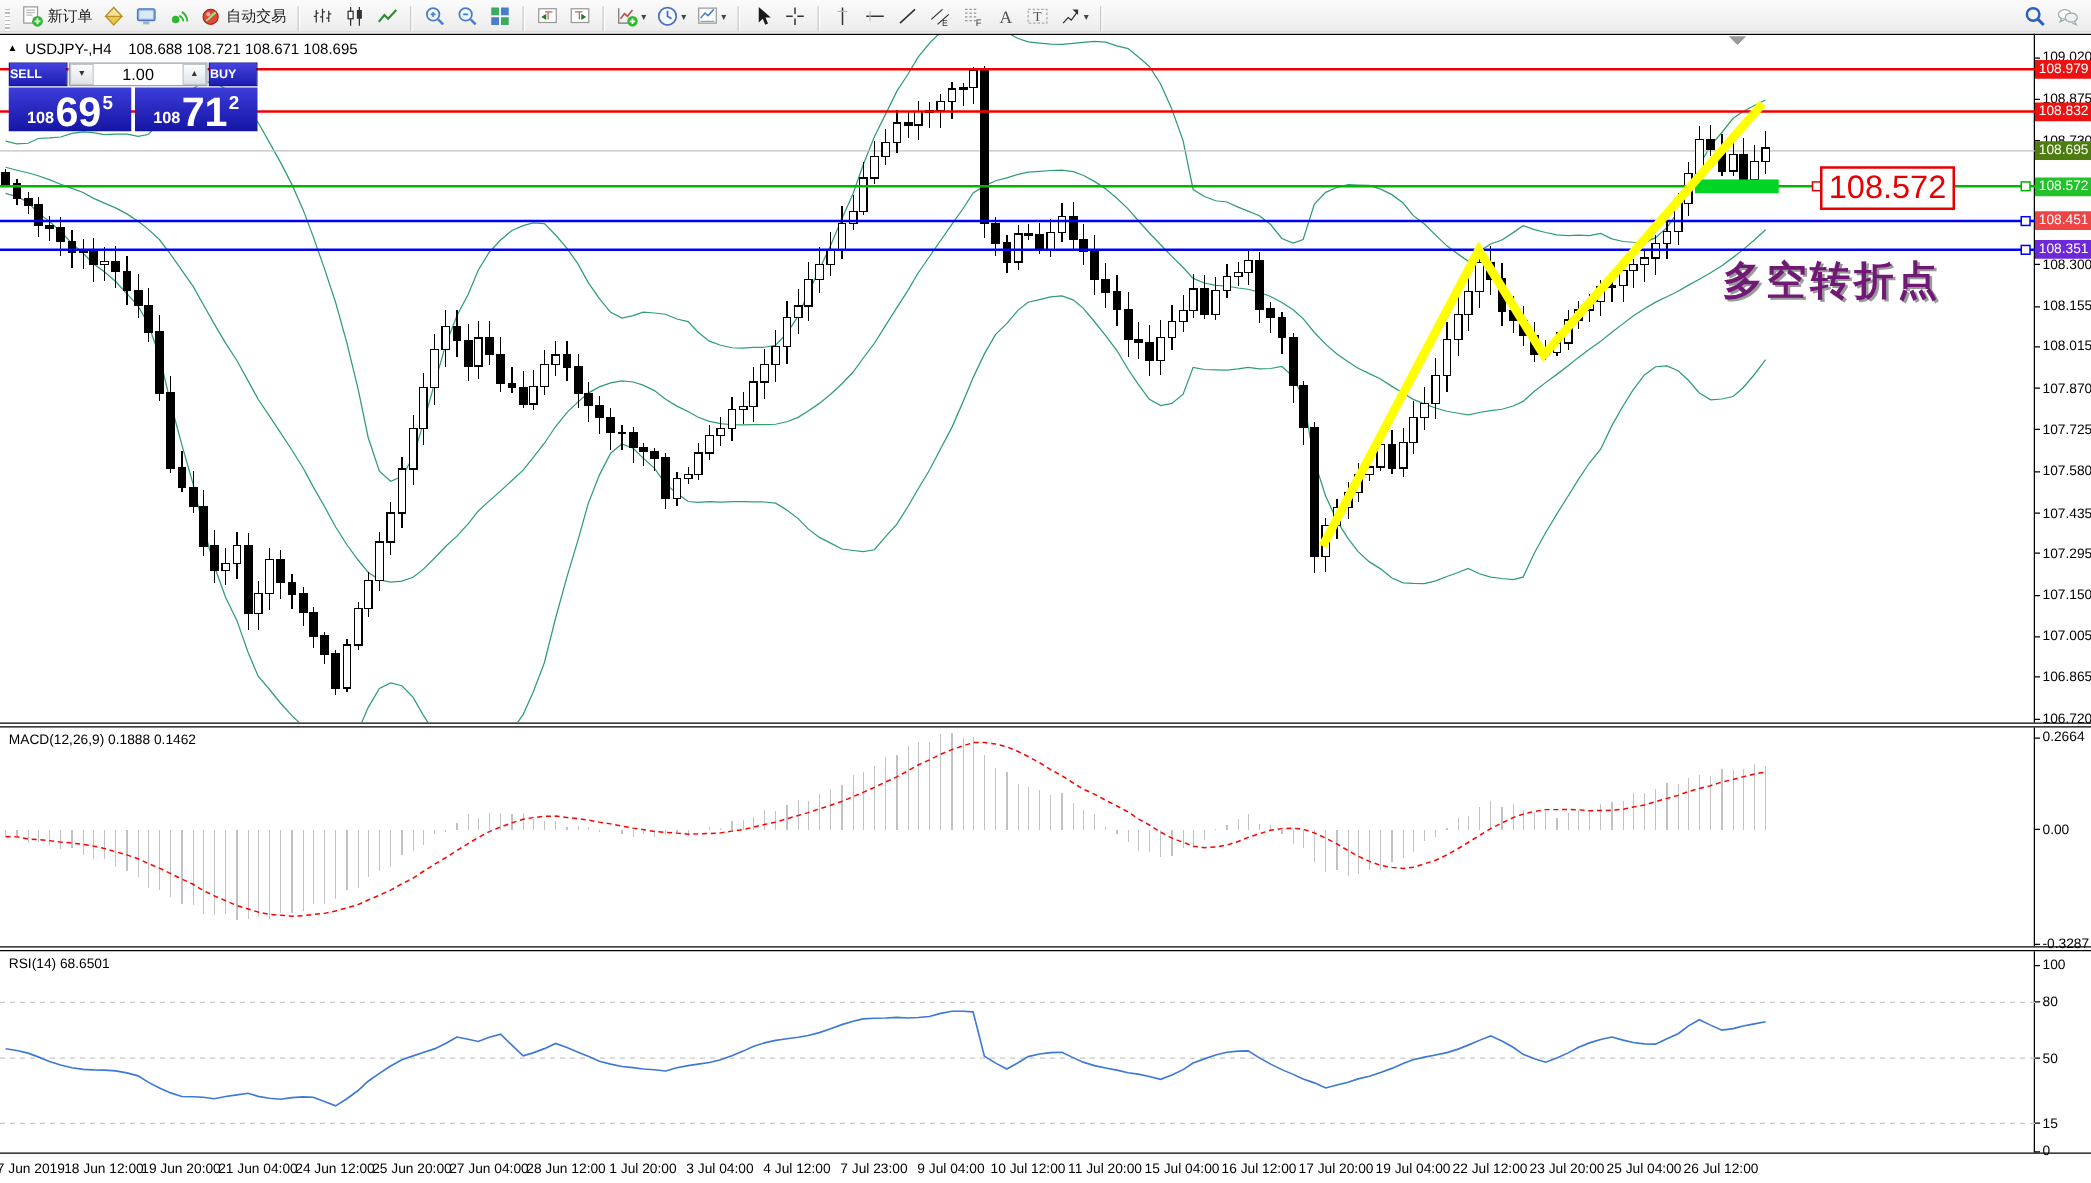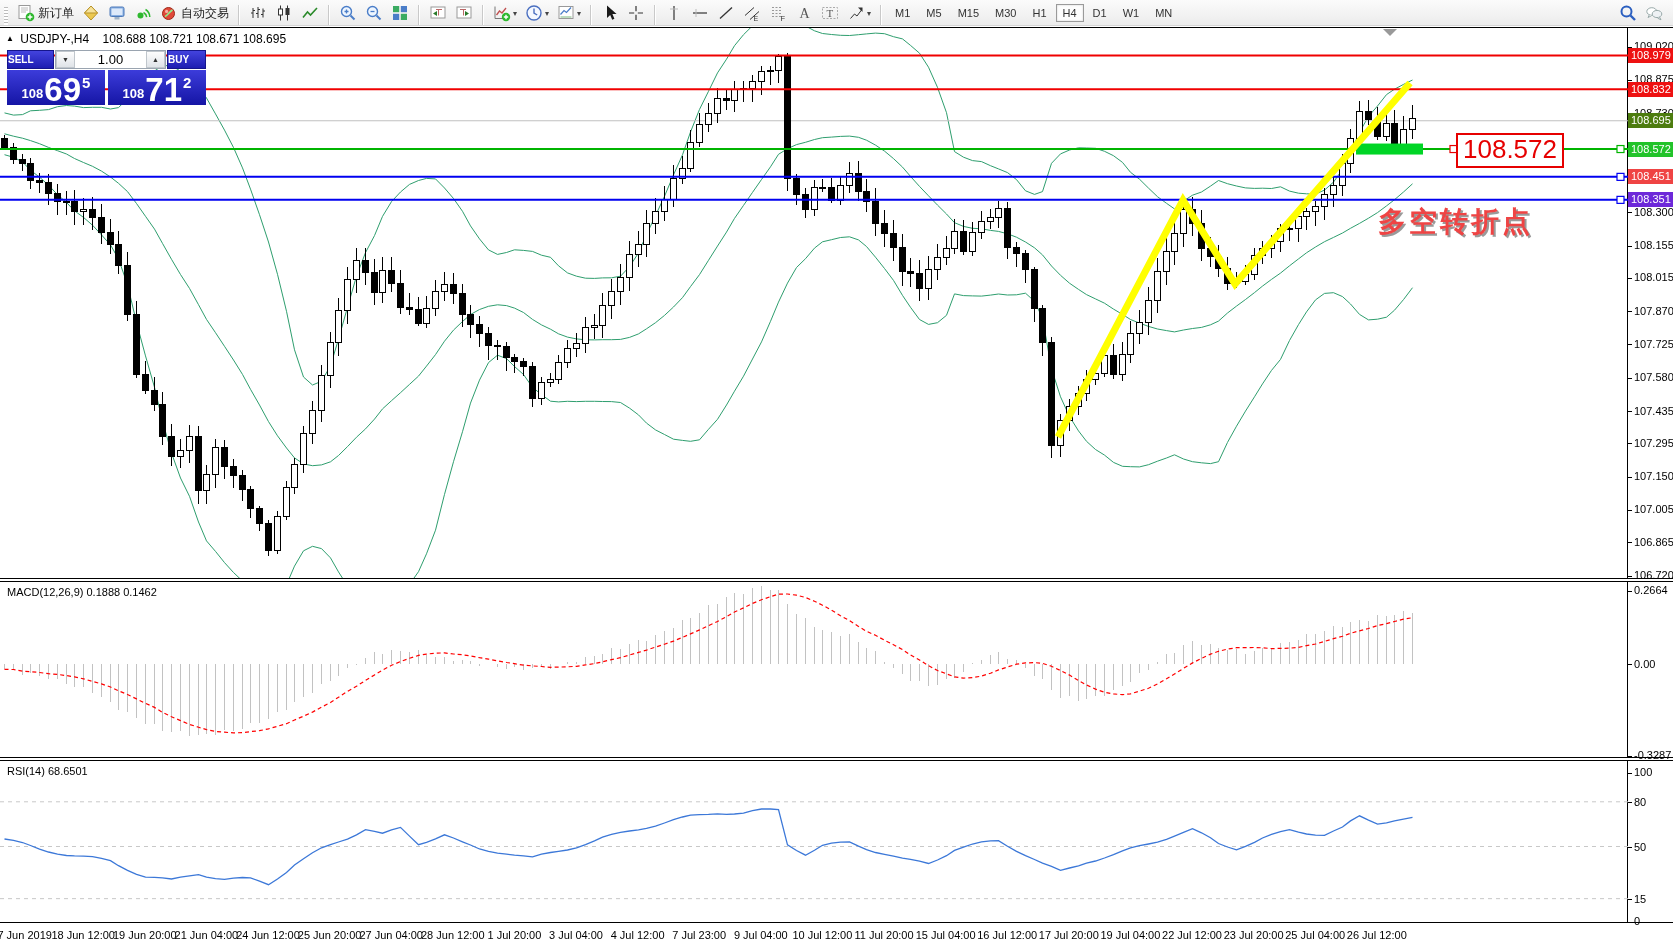--- a/index.html
+++ b/index.html
@@ -249,31 +249,20 @@
         </div>
         <div class="tb-btn">
           <svg viewBox="0 0 18 18">
             <path d="M3.5 14.5l4-4.5 2.5 2 4.5-6" stroke="#333" fill="none" stroke-width="1"></path>
             <path d="M11 3.5h4.5V8z" fill="#333"></path>
           </svg>
           <span class="caret">▾</span>
         </div>
       </div>
       <div class="tb-sep"></div>
-      <div class="tb-group">
-        <div class="tf-btn">M1</div>
-        <div class="tf-btn">M5</div>
-        <div class="tf-btn">M15</div>
-        <div class="tf-btn">M30</div>
-        <div class="tf-btn">H1</div>
-        <div class="tf-btn active">H4</div>
-        <div class="tf-btn">D1</div>
-        <div class="tf-btn">W1</div>
-        <div class="tf-btn">MN</div>
-      </div>
       <div class="tb-right">
         <div class="tb-btn">
           <svg viewBox="0 0 18 18">
             <circle cx="7.5" cy="7.5" r="5" fill="none" stroke="#2b5fc0" stroke-width="2"></circle>
             <path d="M11.5 11.5l4.5 4.5" stroke="#2b5fc0" stroke-width="2.4"></path>
           </svg>
         </div>
         <div class="tb-btn">
           <svg viewBox="0 0 18 18">
             <ellipse cx="6.8" cy="7.5" rx="5" ry="3.8" fill="#fff" stroke="#9aa" stroke-width="1"></ellipse>
@@ -897,15 +886,15 @@
       <div class="tick" style="top: 738px;"><span class="dash"></span>100</div>
       <div class="tick" style="top: 767.8px;"><span class="dash"></span>80</div>
       <div class="tick" style="top: 812.5px;"><span class="dash"></span>50</div>
       <div class="tick" style="top: 864.65px;"><span class="dash"></span>15</div>
       <div class="tick" style="top: 887px;"><span class="dash"></span>0</div>
     </div>
 
   <div class="callout" id="callout" style="left: 1456px; top: 133px; width: 104px; height: 31px; line-height: 29px;">
     <span>108.572</span>
   </div>
-  <div class="cn-note" id="cn-note" style="left: 1378px; top: 203px; font-size: 28px; color: #ef4444;">多空转折点</div>
+  <div class="cn-note" id="cn-note" style="left: 1378px; top: 203px; font-size: 32px; color: #701a75;">多空转折点</div>
 
 </div>
 
 </body></html>

